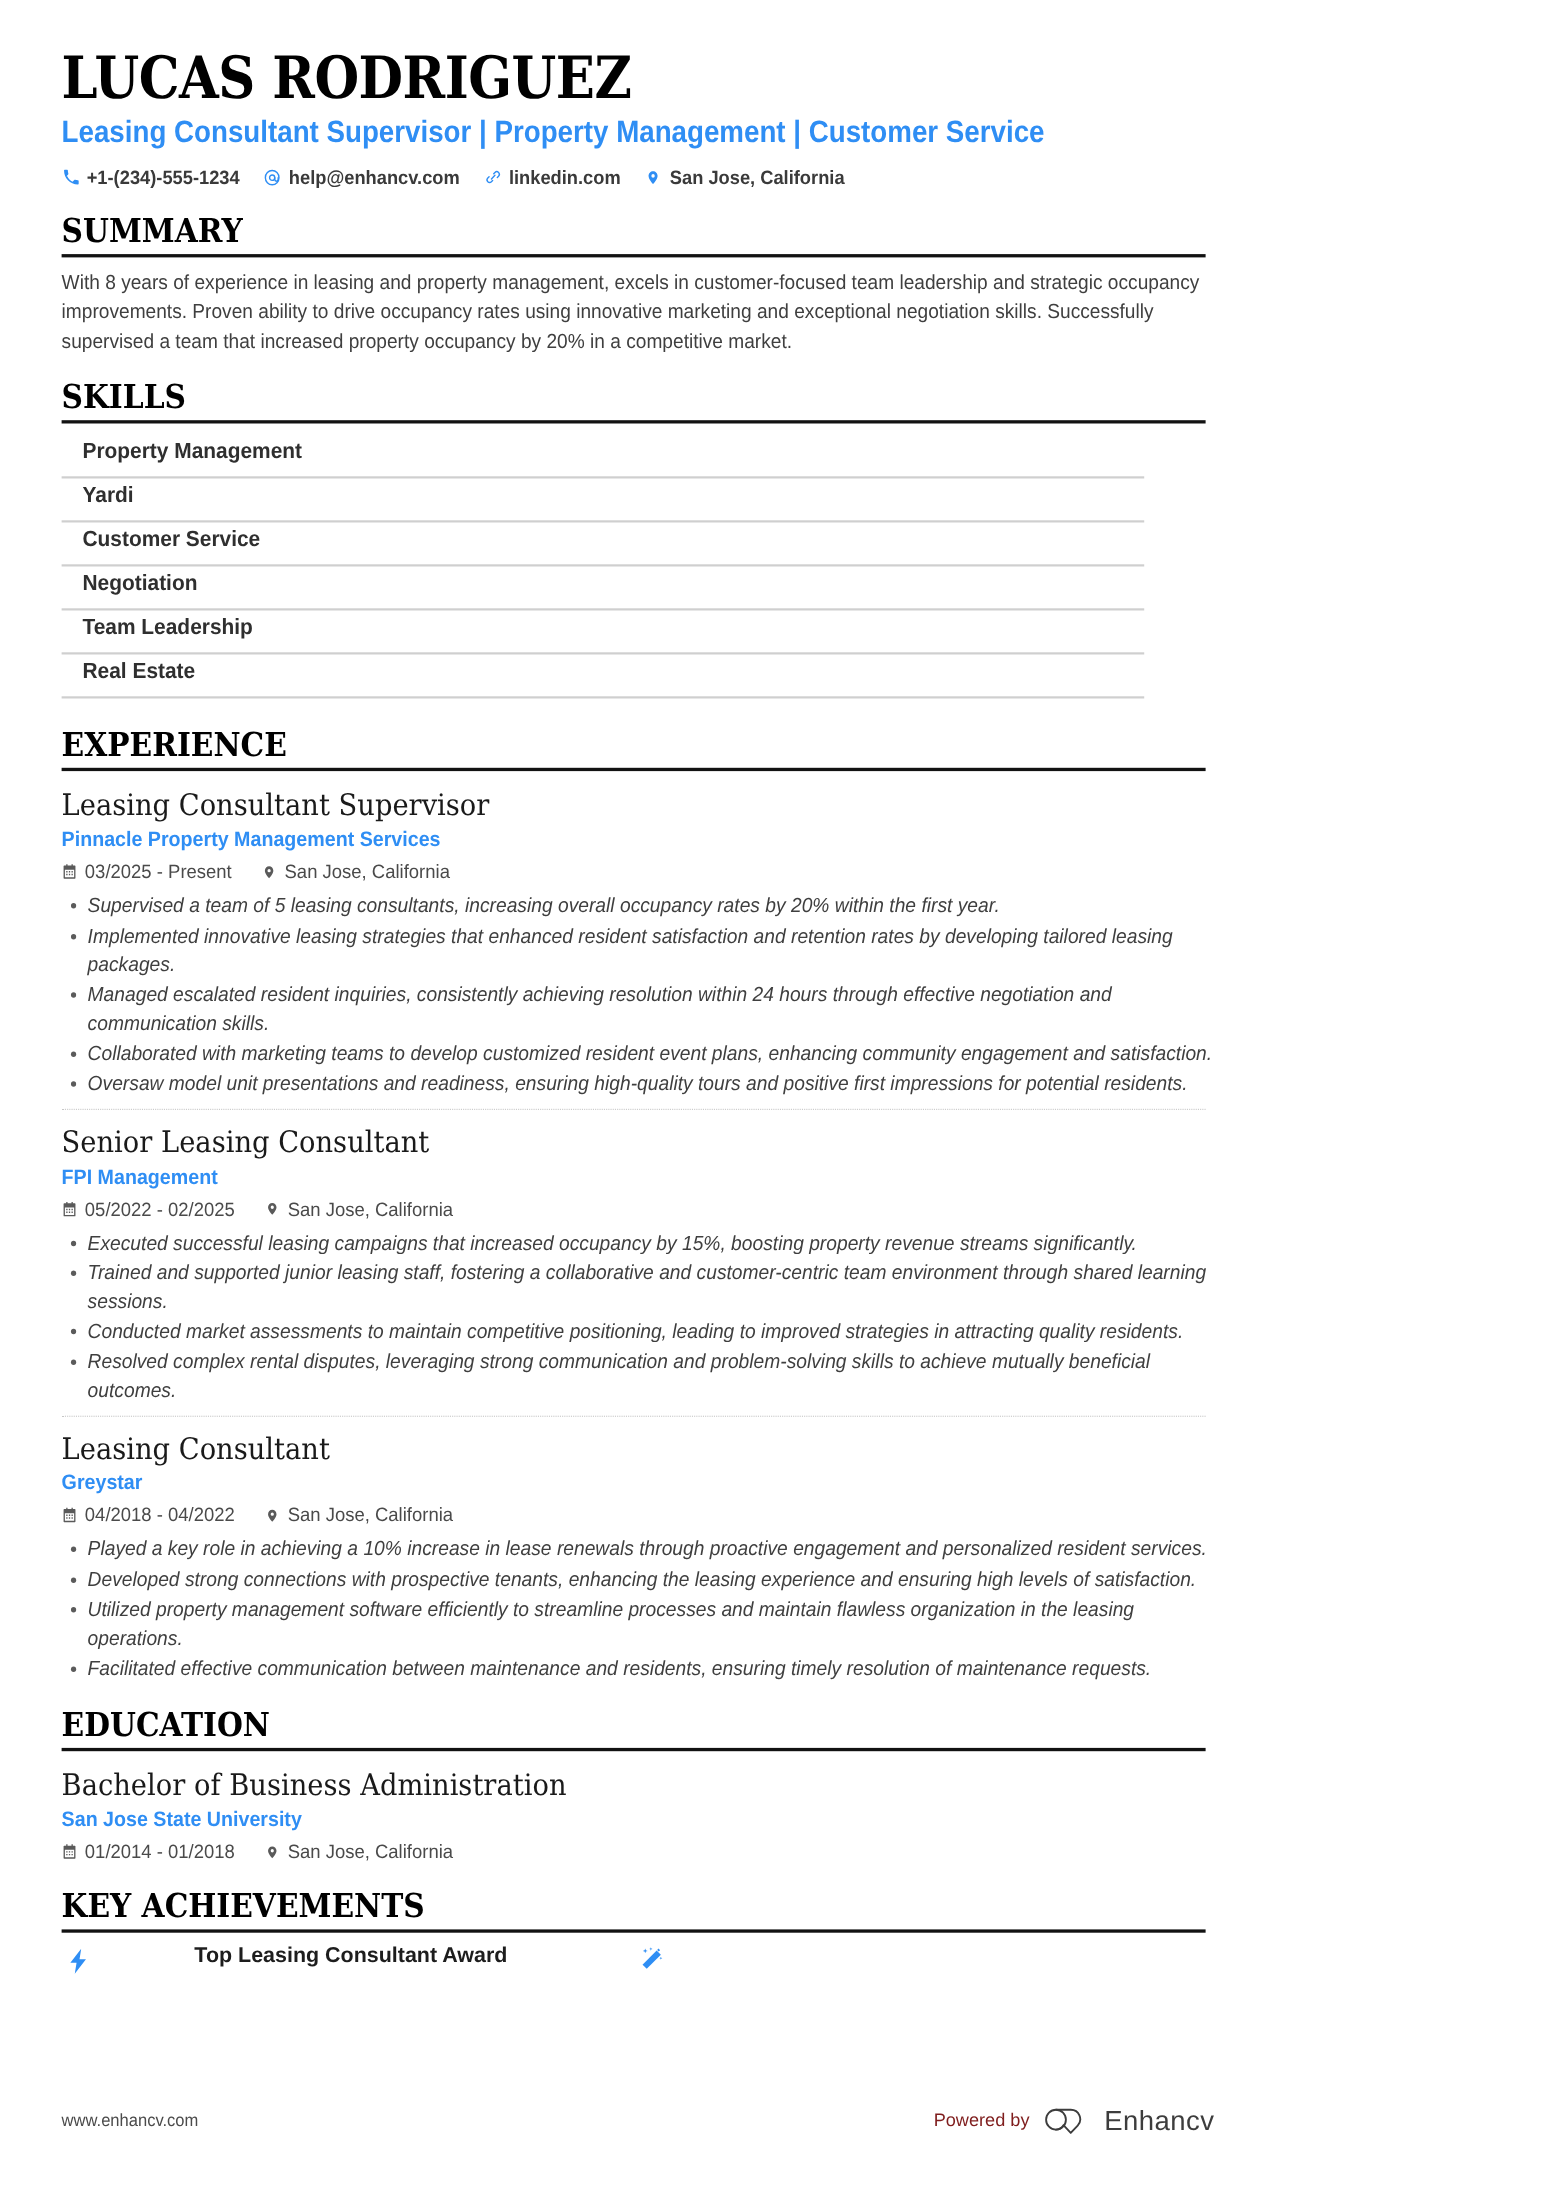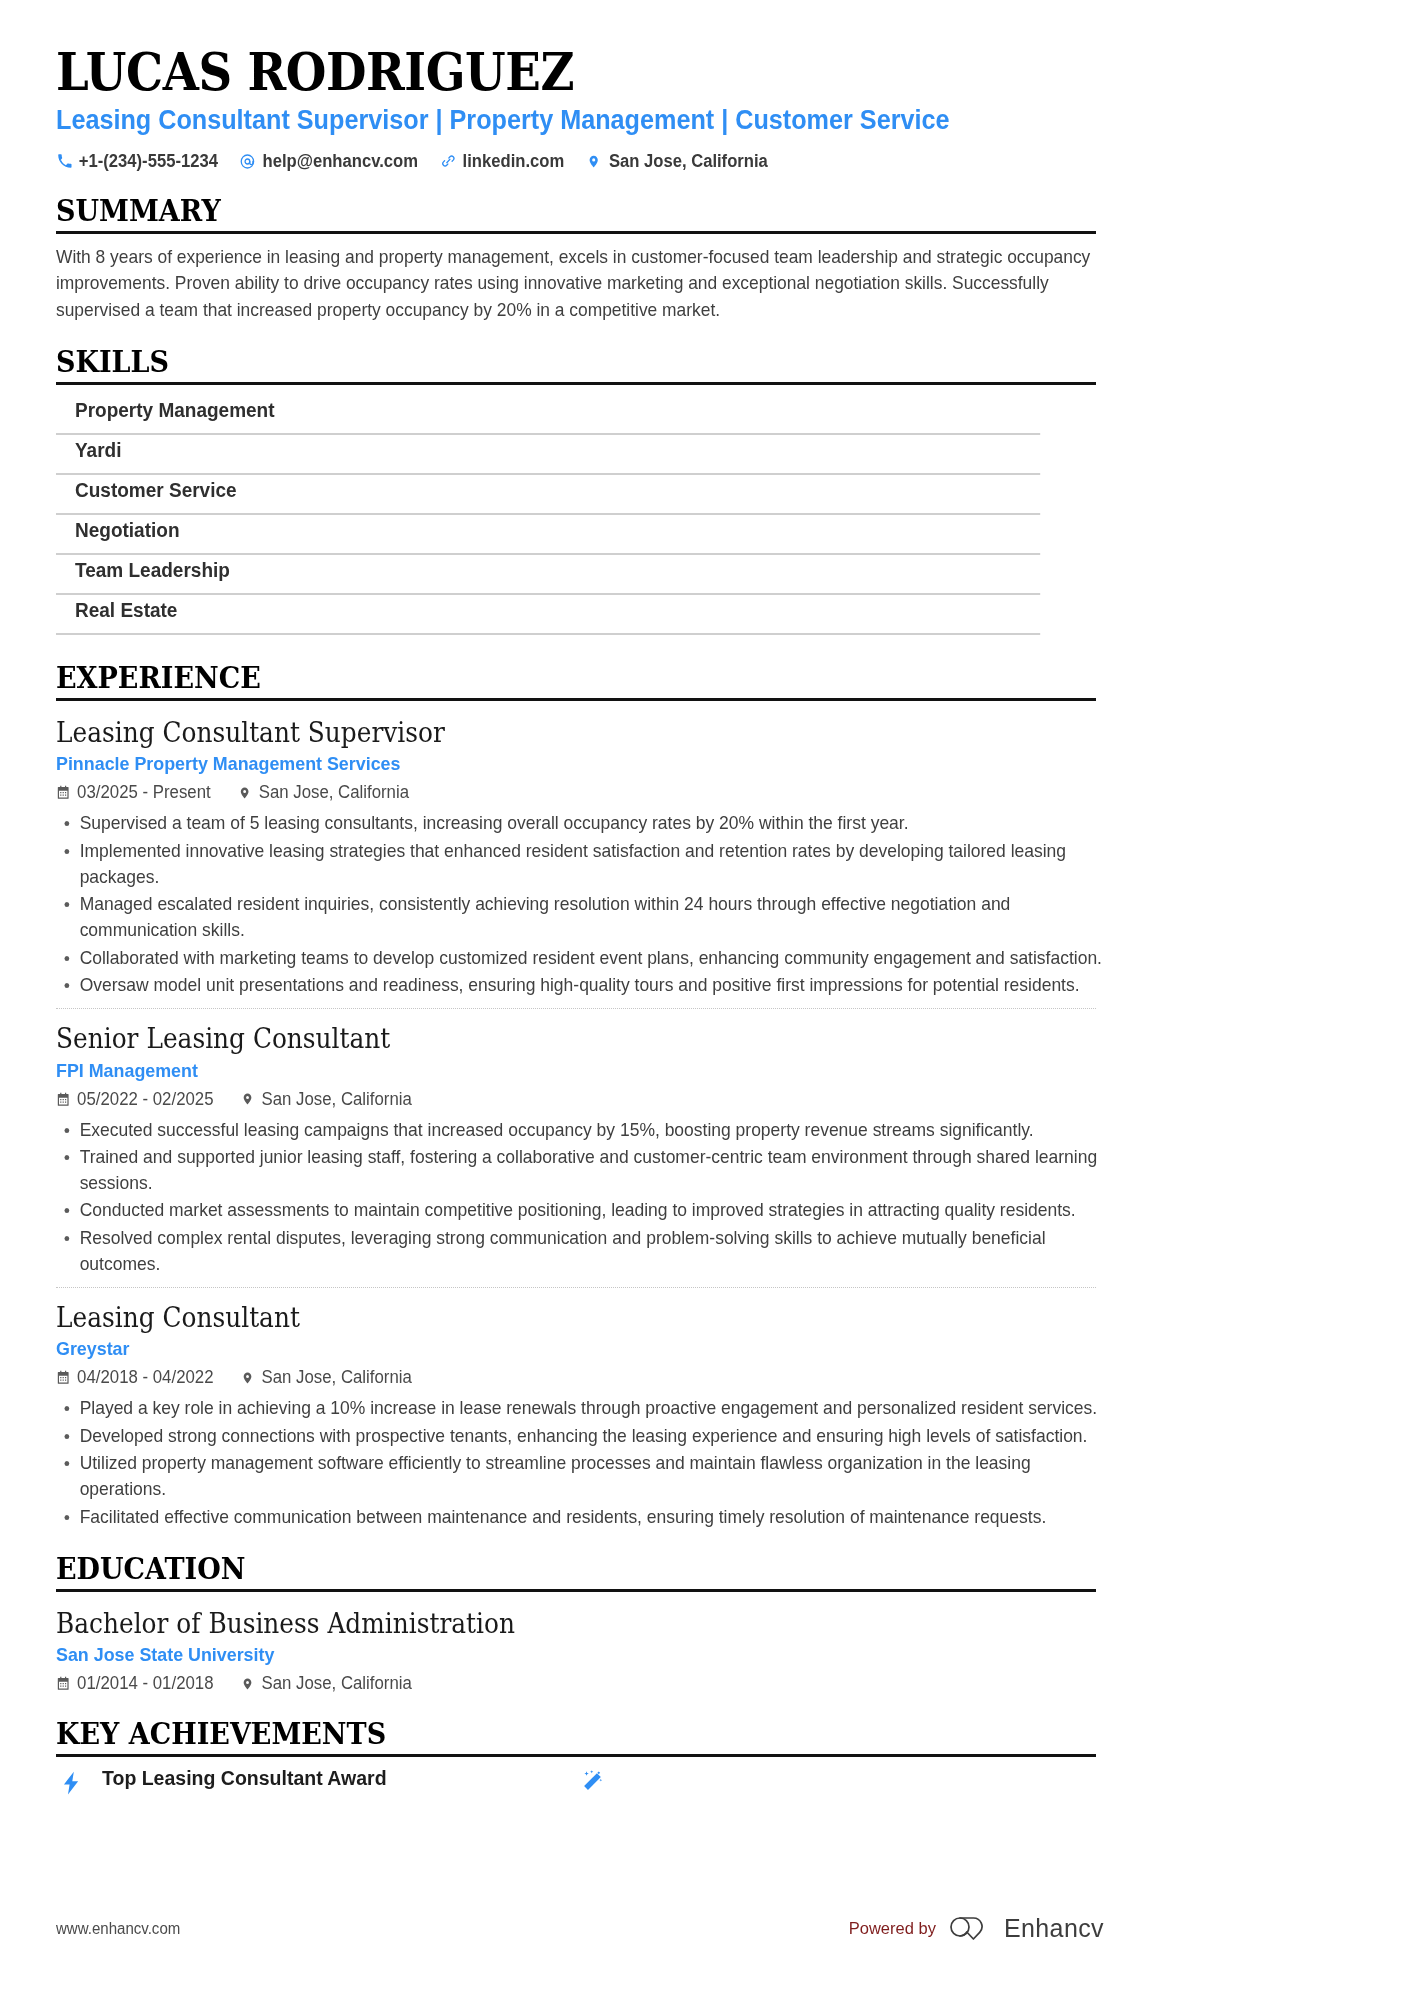--- a/index.html
+++ b/index.html
@@ -178,20 +178,21 @@
     width: 15px;
     height: 16px;
     flex: 0 0 auto;
   }
   .entry-meta .ico svg { display: block; }
 
   ul.bullets {
     list-style: none;
     margin: 0 0 6px 0;
     padding: 0;
+    font-style: italic;
   }
   ul.bullets li {
     position: relative;
     padding-left: 25px;
     font-size: 18.5px;
     line-height: 1.42;
     color: #3f3f3f;
     margin-bottom: 1px;
     transform: scaleX(0.945);
     transform-origin: left top;
@@ -213,20 +214,21 @@
     display: flex;
     gap: 0px;
     margin-top: 8px;
   }
   .ach {
     display: flex;
     gap: 16px;
     width: 50%;
     box-sizing: border-box;
     padding-right: 40px;
+    text-align: center;
   }
   .ach-icon {
     flex: 0 0 auto;
     width: 30px;
     height: 30px;
     color: #2f8ef4;
     display: flex;
     align-items: flex-start;
     justify-content: center;
     padding-top: 2px;

